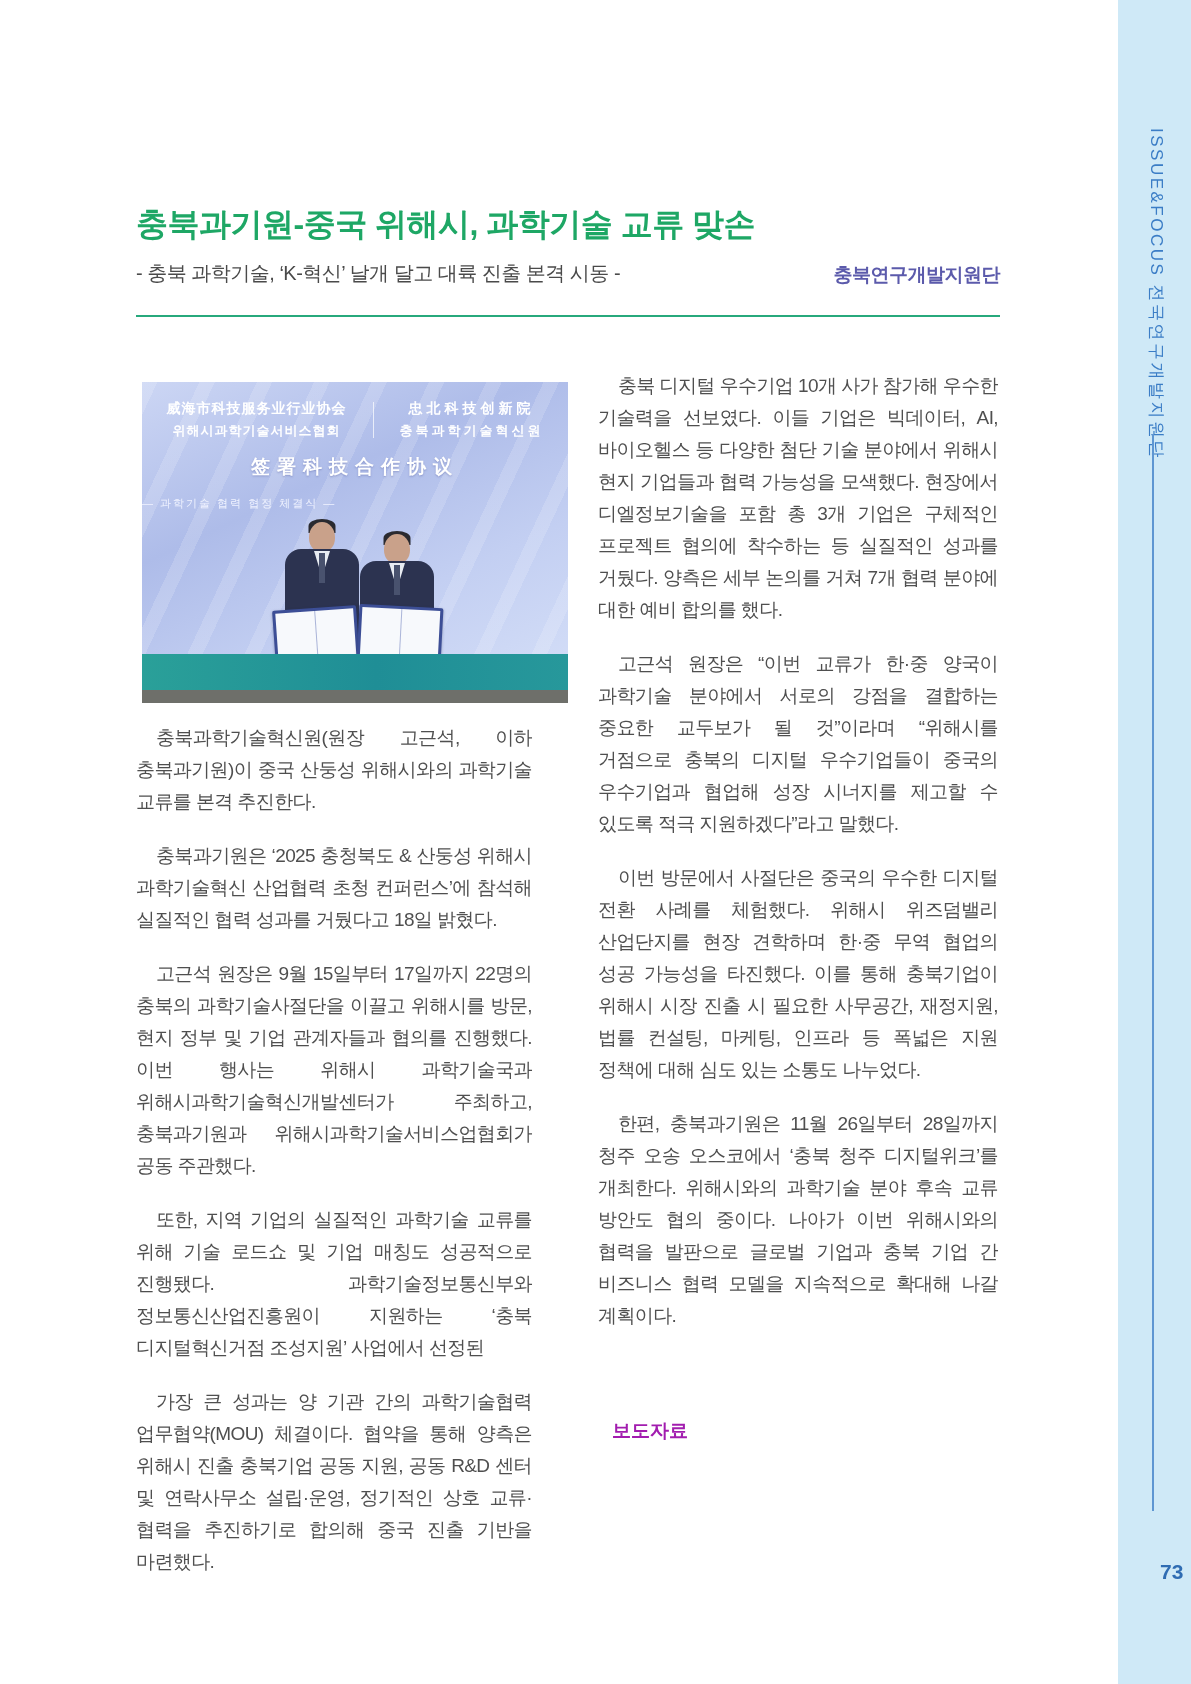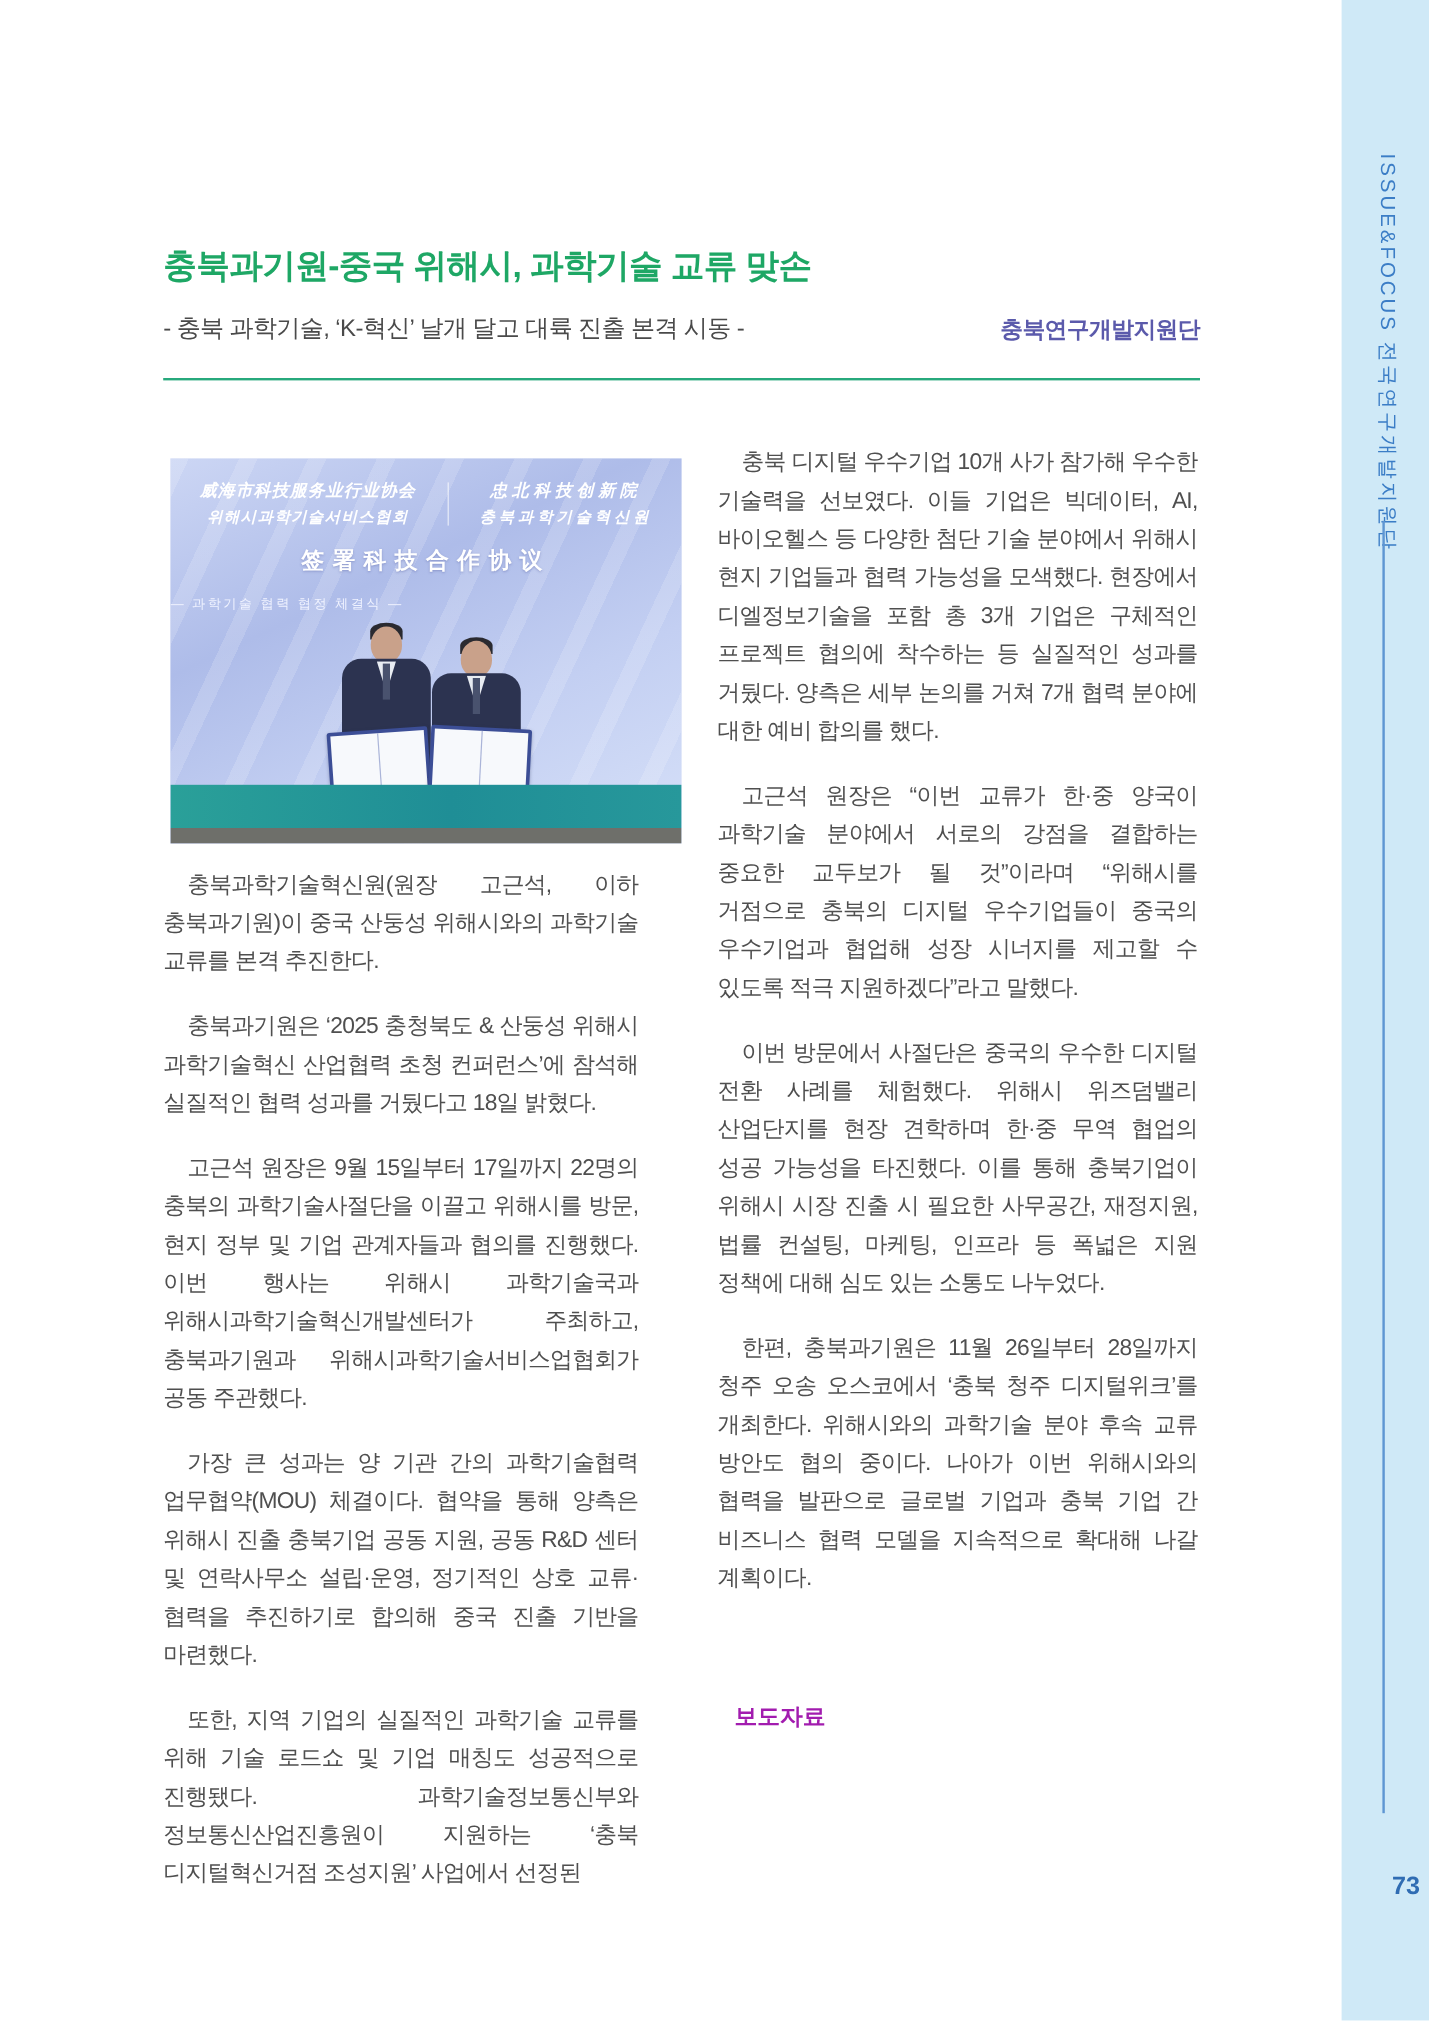--- a/index.html
+++ b/index.html
@@ -24,21 +24,21 @@
     background:#5e96d2;
   }
   .page-number {
     position:absolute; left:1160px; top:1560px; width:48px;
     text-align:left; color:#2f6cb3; font-size:21px; font-weight:bold;
   }
 
   
   .article-title {
     position:absolute; left:136px; top:203px; width:880px;
-    color:#1ea765; font-size:28px; font-weight:bold; letter-spacing:-0.5px;
+    color:#1ea765; font-size:32px; font-weight:bold; letter-spacing:-0.5px;
   }
   .article-subtitle {
     position:absolute; left:136px; top:260px; width:720px;
     color:#4a4a4a; font-size:20px; letter-spacing:-0.5px;
   }
   .org-label {
     position:absolute; left:600px; top:262px; width:400px; text-align:right;
     color:#5b5aab; font-size:19px; font-weight:bold; letter-spacing:-0.5px;
   }
   .header-rule {
@@ -52,21 +52,21 @@
     overflow:hidden; background:linear-gradient(155deg,#ccd6f4 0%,#aebce9 35%,#c3cff2 65%,#d6e0f8 100%);
   }
   .photo-streaks {
     position:absolute; inset:0;
     background:repeating-linear-gradient(115deg, rgba(255,255,255,0.16) 0 14px, rgba(255,255,255,0) 14px 52px);
   }
   .photo-banner {
     position:absolute; left:0; top:18px; width:100%; display:flex;
     justify-content:center; gap:26px; color:#ffffff;
   }
-  .banner-group { text-align:center; font-weight:bold;font-style:italic; }
+  .banner-group { text-align:center; font-weight:bold; }
   .banner-cn { font-size:14px; letter-spacing:1px; }
   .banner-kr { font-size:13px; letter-spacing:1px; margin-top:4px; }
   .banner-right .banner-cn { letter-spacing:4px; }
   .banner-right .banner-kr { letter-spacing:3px; }
   .banner-divider { width:1px; background:rgba(255,255,255,0.7); margin:2px 0; }
   .photo-title {
     position:absolute; left:0; top:72px; width:100%; text-align:center;
     color:#ffffff; font-family:"Liberation Serif", serif; font-size:19px;
     letter-spacing:7px; font-weight:bold; text-shadow:0 1px 2px rgba(60,70,140,0.35);
   }
@@ -179,22 +179,22 @@
     <div class="doc" style="left:216px; top:224px; transform:rotate(3deg);"></div>
 
     <div class="photo-table"></div>
     <div class="photo-floor"></div>
   </div>
 
   <div class="col col-left">
     <p>충북과학기술혁신원(원장 고근석, 이하 충북과기원)이 중국 산둥성 위해시와의 과학기술 교류를 본격 추진한다.</p>
     <p>충북과기원은 ‘2025 충청북도 &amp; 산둥성 위해시 과학기술혁신 산업협력 초청 컨퍼런스’에 참석해 실질적인 협력 성과를 거뒀다고 18일 밝혔다.</p>
     <p>고근석 원장은 9월 15일부터 17일까지 22명의 충북의 과학기술사절단을 이끌고 위해시를 방문, 현지 정부 및 기업 관계자들과 협의를 진행했다. 이번 행사는 위해시 과학기술국과 위해시과학기술혁신개발센터가 주최하고, 충북과기원과 위해시과학기술서비스업협회가 공동 주관했다.</p>
+    <p>또한, 지역 기업의 실질적인 과학기술 교류를 위해 기술 로드쇼 및 기업 매칭도 성공적으로 진행됐다. 과학기술정보통신부와 정보통신산업진흥원이 지원하는 ‘충북 디지털혁신거점 조성지원’ 사업에서 선정된</p>
     <p>가장 큰 성과는 양 기관 간의 과학기술협력 업무협약(MOU) 체결이다. 협약을 통해 양측은 위해시 진출 충북기업 공동 지원, 공동 R&amp;D 센터 및 연락사무소 설립·운영, 정기적인 상호 교류·협력을 추진하기로 합의해 중국 진출 기반을 마련했다.</p>
-    <p>또한, 지역 기업의 실질적인 과학기술 교류를 위해 기술 로드쇼 및 기업 매칭도 성공적으로 진행됐다. 과학기술정보통신부와 정보통신산업진흥원이 지원하는 ‘충북 디지털혁신거점 조성지원’ 사업에서 선정된</p>
   </div>
 
   <div class="col col-right">
     <p>충북 디지털 우수기업 10개 사가 참가해 우수한 기술력을 선보였다. 이들 기업은 빅데이터, AI, 바이오헬스 등 다양한 첨단 기술 분야에서 위해시 현지 기업들과 협력 가능성을 모색했다. 현장에서 디엘정보기술을 포함 총 3개 기업은 구체적인 프로젝트 협의에 착수하는 등 실질적인 성과를 거뒀다. 양측은 세부 논의를 거쳐 7개 협력 분야에 대한 예비 합의를 했다.</p>
     <p>고근석 원장은 “이번 교류가 한·중 양국이 과학기술 분야에서 서로의 강점을 결합하는 중요한 교두보가 될 것”이라며 “위해시를 거점으로 충북의 디지털 우수기업들이 중국의 우수기업과 협업해 성장 시너지를 제고할 수 있도록 적극 지원하겠다”라고 말했다.</p>
     <p>이번 방문에서 사절단은 중국의 우수한 디지털 전환 사례를 체험했다. 위해시 위즈덤밸리 산업단지를 현장 견학하며 한·중 무역 협업의 성공 가능성을 타진했다. 이를 통해 충북기업이 위해시 시장 진출 시 필요한 사무공간, 재정지원, 법률 컨설팅, 마케팅, 인프라 등 폭넓은 지원 정책에 대해 심도 있는 소통도 나누었다.</p>
     <p>한편, 충북과기원은 11월 26일부터 28일까지 청주 오송 오스코에서 ‘충북 청주 디지털위크’를 개최한다. 위해시와의 과학기술 분야 후속 교류 방안도 협의 중이다. 나아가 이번 위해시와의 협력을 발판으로 글로벌 기업과 충북 기업 간 비즈니스 협력 모델을 지속적으로 확대해 나갈 계획이다.</p>
   </div>
 
   <div class="press">

